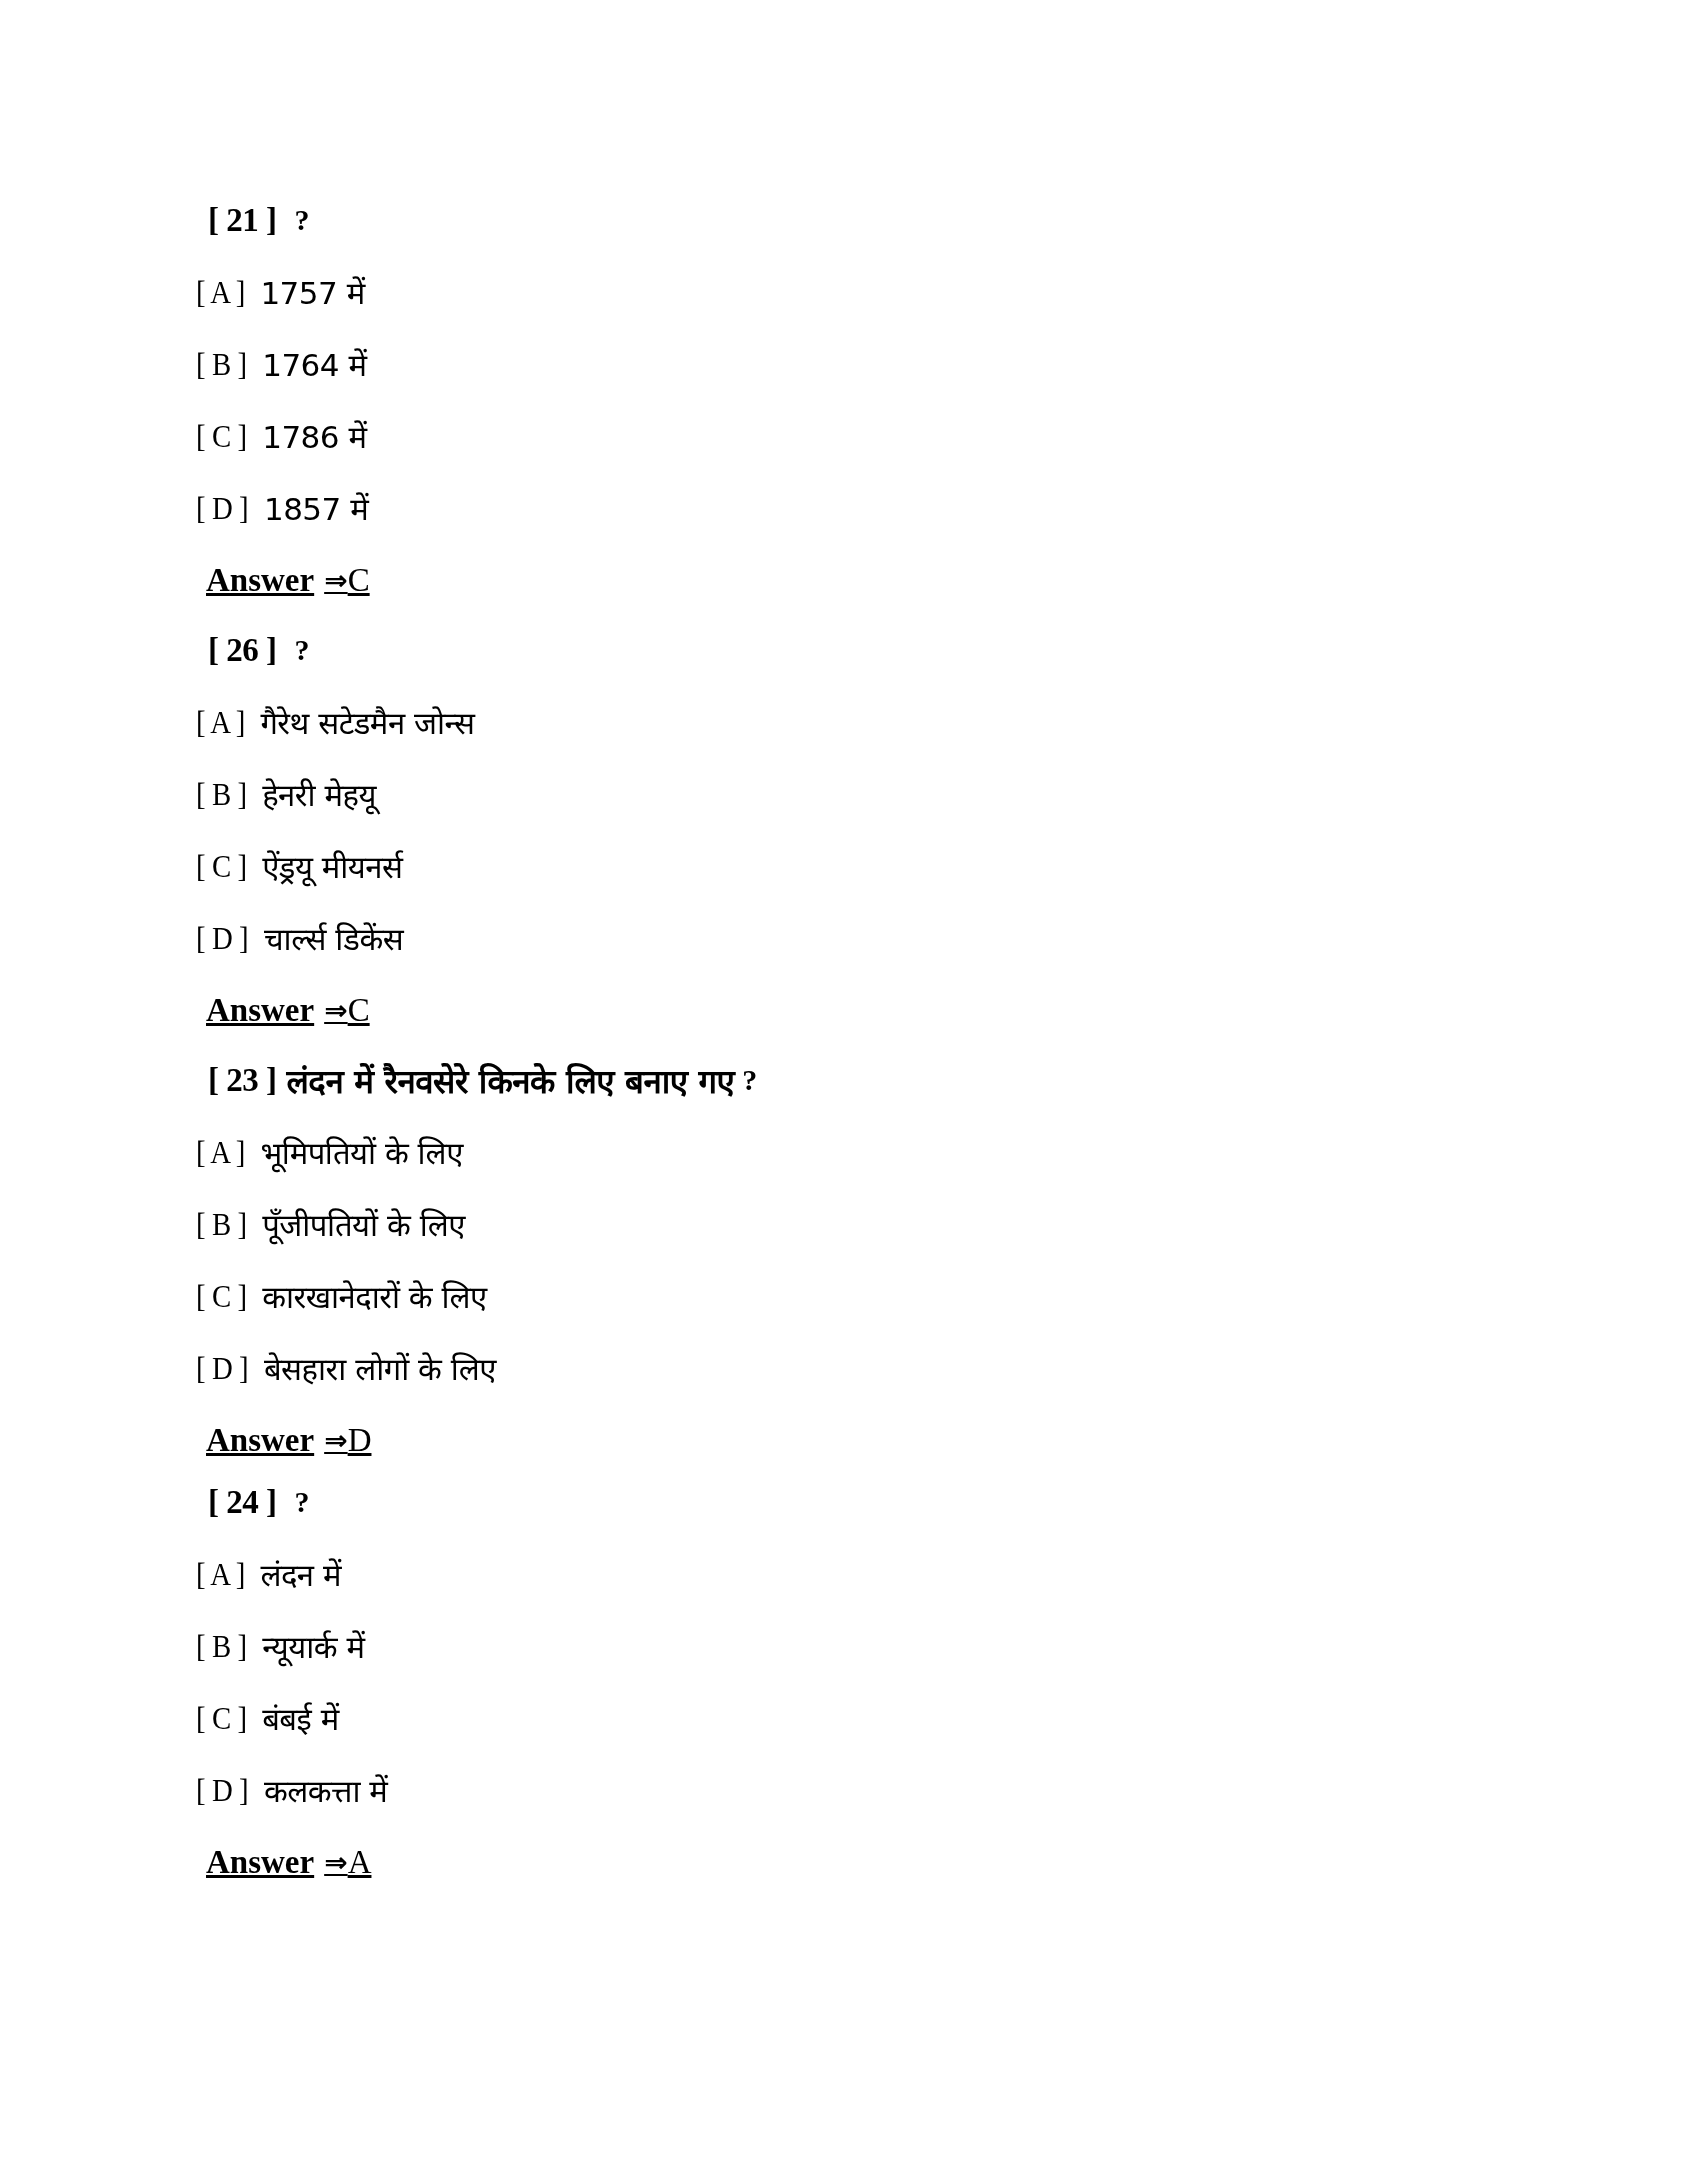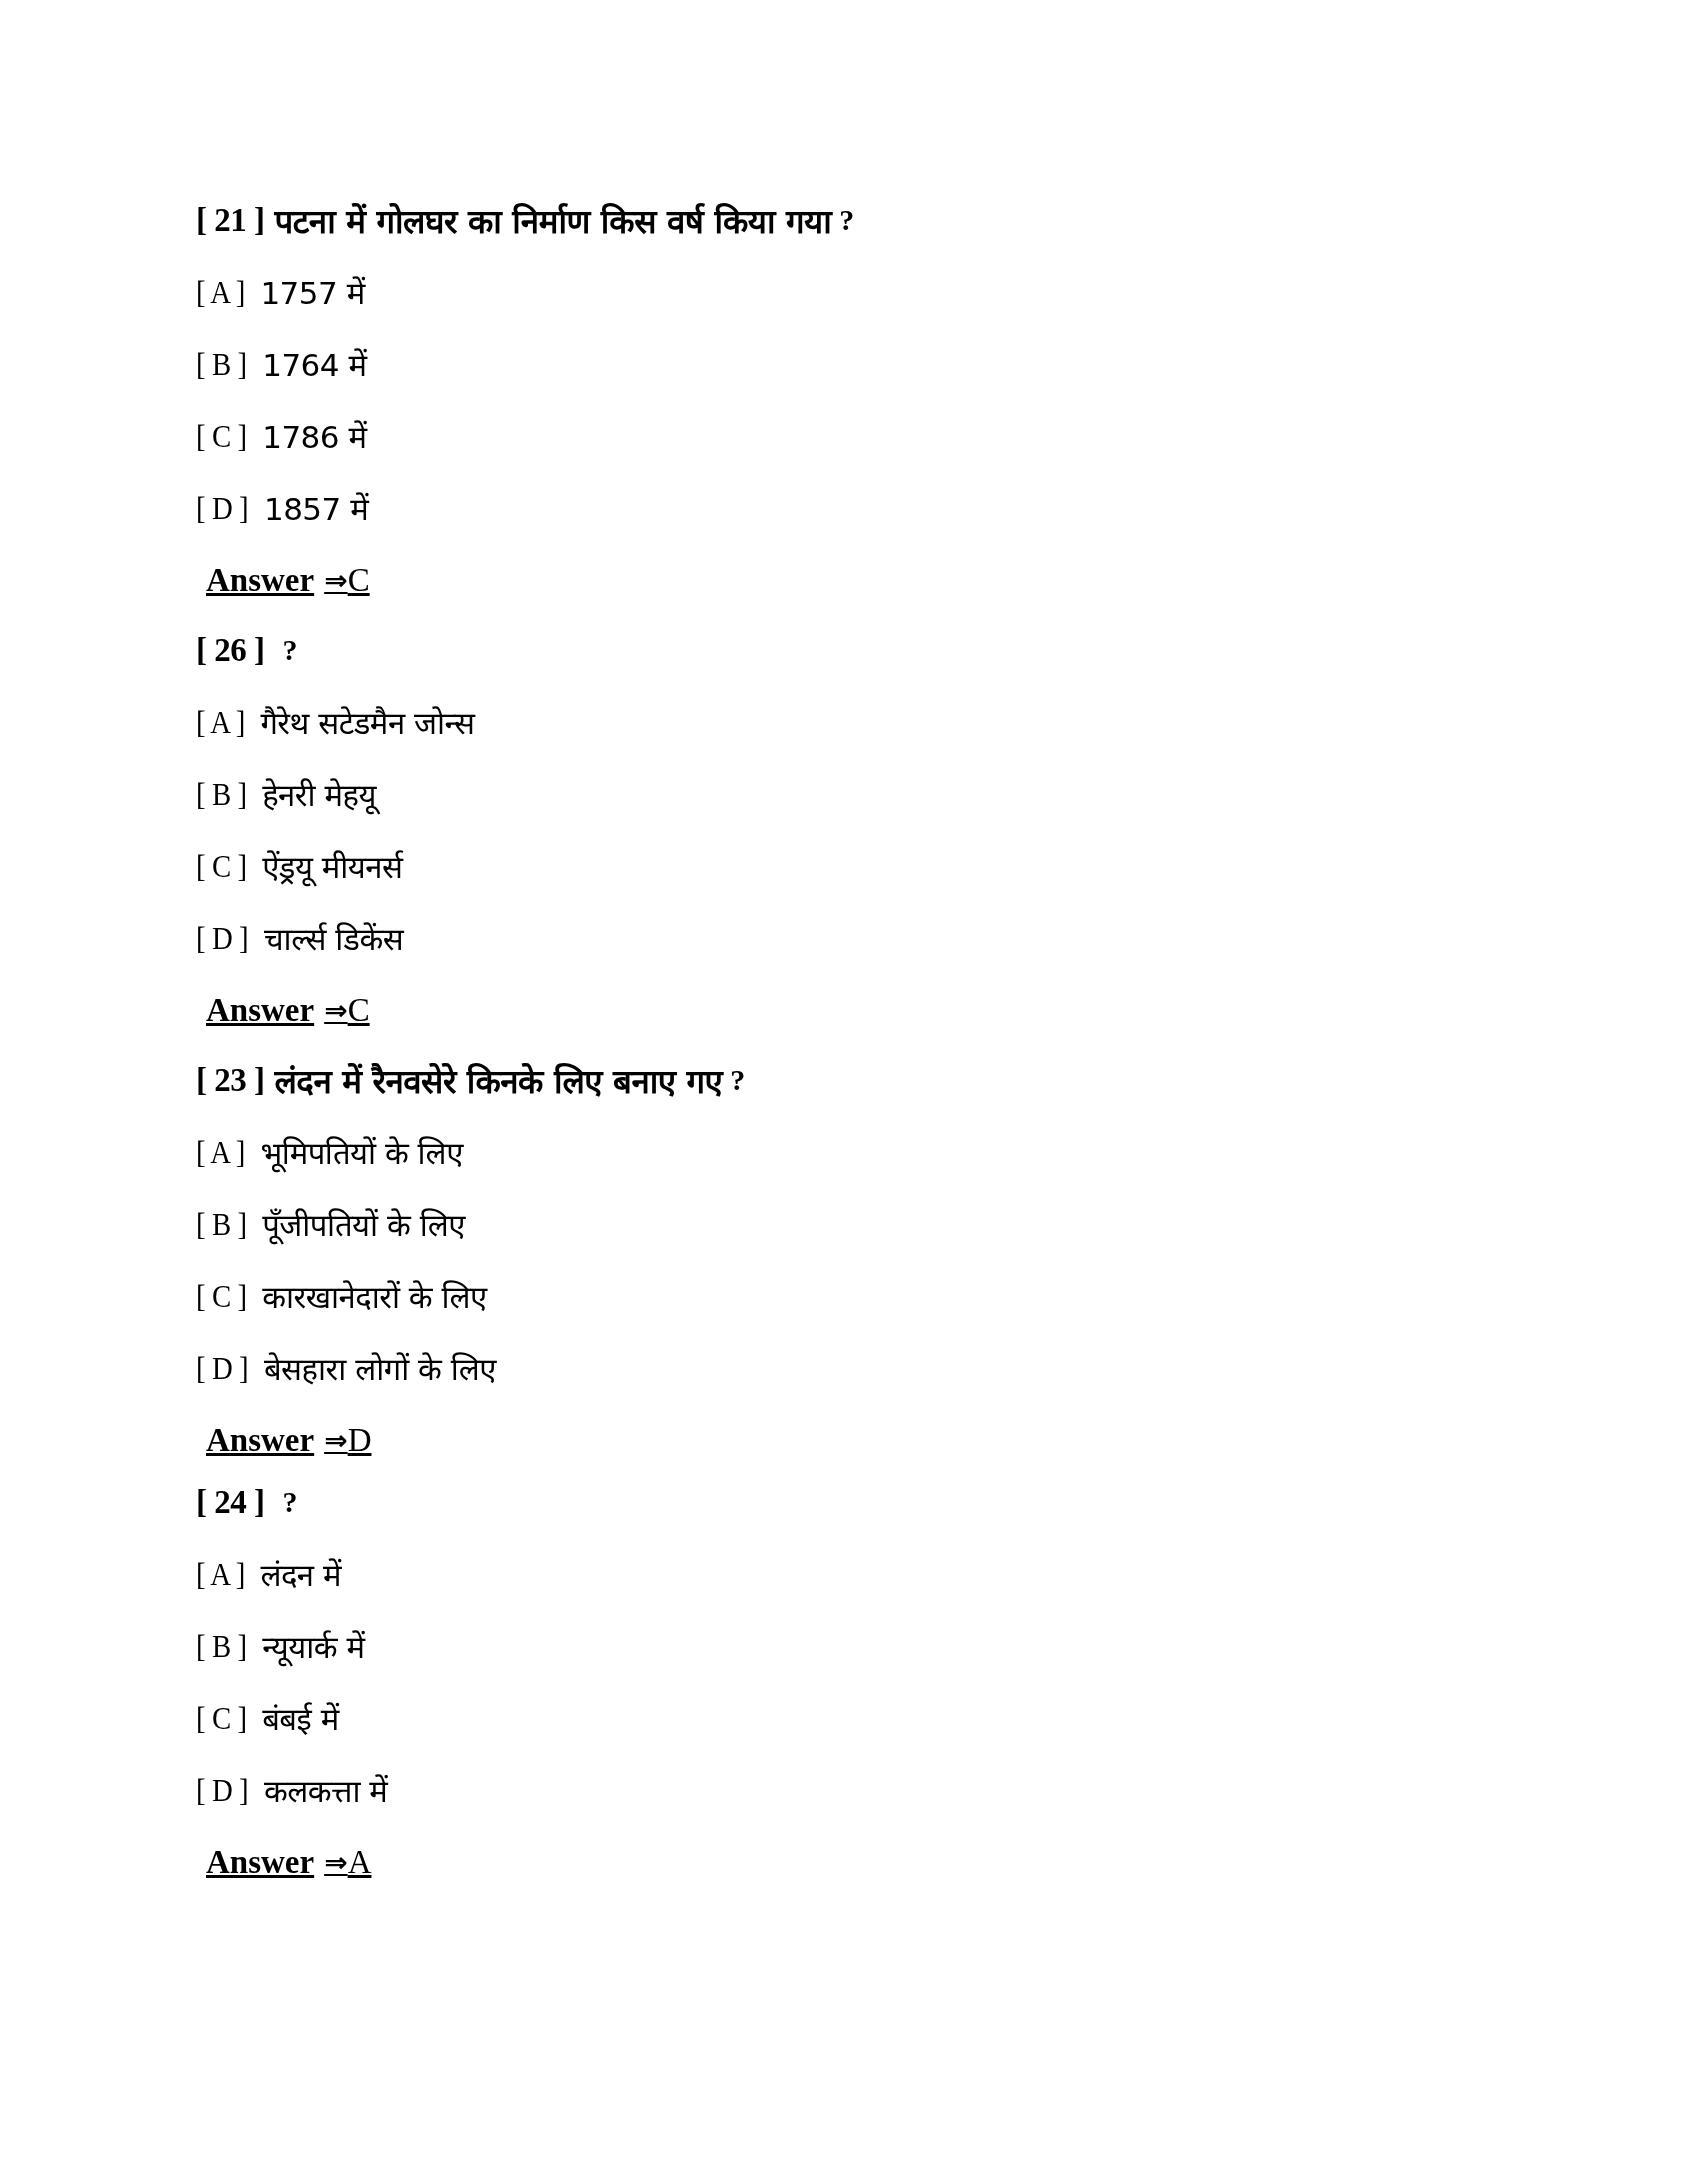--- a/index.html
+++ b/index.html
@@ -36,20 +36,21 @@
     .q-title {
       font-family: "DejaVu Sans", "Liberation Sans", sans-serif;
       font-weight: bold;
       font-size: 33px;
       letter-spacing: -0.5px;
     }
     .q-title .qnum {
       font-family: "Liberation Serif", "DejaVu Serif", serif;
       font-weight: bold;
       margin-right: 10px;
+      margin-left: 12px;
     }
     .q-title .qmark {
       font-family: "Liberation Serif", "DejaVu Serif", serif;
       font-size: 30px;
       margin-left: 8px;
     }
     .option {
       font-family: "DejaVu Sans", "Liberation Sans", sans-serif;
       font-size: 31px;
       font-weight: normal;
@@ -83,21 +84,20 @@
     }
   </style>
 </head>
 <body>
 
 <div class="page">
 
   <div class="qblock" style="top:184px;">
     <div class="line q-title">
       <span class="qnum">[ 21 ]</span>
-      <span>पटना में गोलघर का निर्माण किस वर्ष किया गया</span>
       <span class="qmark">?</span>
     </div>
     <div class="line option">
       <span class="opt-label">[ A ]</span>
       <span>1757 में</span>
     </div>
     <div class="line option">
       <span class="opt-label">[ B ]</span>
       <span>1764 में</span>
     </div>

